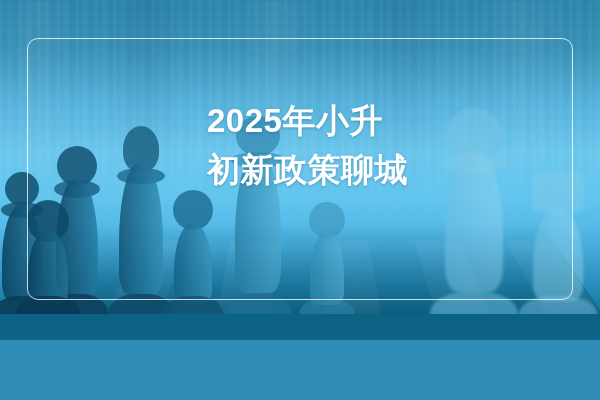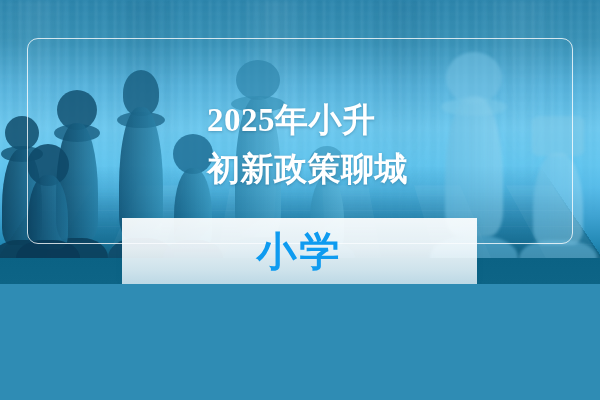--- a/index.html
+++ b/index.html
@@ -4,35 +4,34 @@
 <style>
   * { margin:0; padding:0; box-sizing:border-box; }
   html, body { width:600px; height:400px; overflow:hidden; }
   body {
     font-family:"Liberation Sans","DejaVu Sans",sans-serif;
     background:#2f8cb4;
   }
 
   .poster {
     position:relative;
-    width:600px; height:284px;
+    width:600px; height:340px;
     overflow:hidden;
     background:
       linear-gradient(180deg,
         #2e87ae 0%,
         #3a93b8 14%,
         #58b4dd 30%,
         #6ec9ef 45%,
         #63c6ef 58%,
         #57bce9 66%,
         #3fa3d2 76%,
         #2288b4 86%,
         #0f6a8c 94%,
         #0d6486 100%);
-    font-family: Liberation Serif, serif;
   }
 
   
   .city {
     position:absolute; left:0; top:0; width:600px; height:230px;
     opacity:.42;
     background:
       repeating-linear-gradient(90deg,
         rgba(255,255,255,.14) 0px, rgba(255,255,255,.14) 2px,
         rgba(10,70,100,.10) 2px, rgba(10,70,100,.10) 7px,
@@ -217,17 +216,14 @@
     </div>
   </div>
 
   <div class="bottom-strip"></div>
 
   <div class="frame"></div>
 
   <div class="headline">2025年小升
 初新政策聊城</div>
 
-  <div class="banner">
-    <span class="banner-text">小学</span>
-  </div>
 
 </div>
 
 </body></html>

